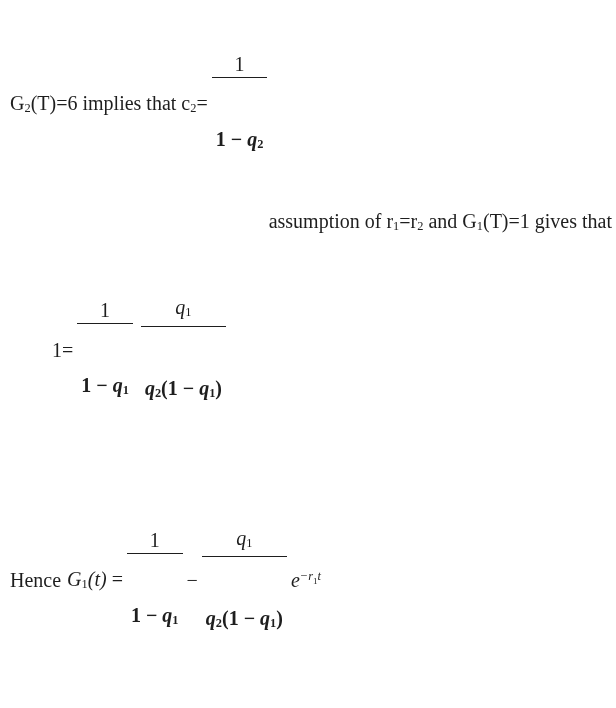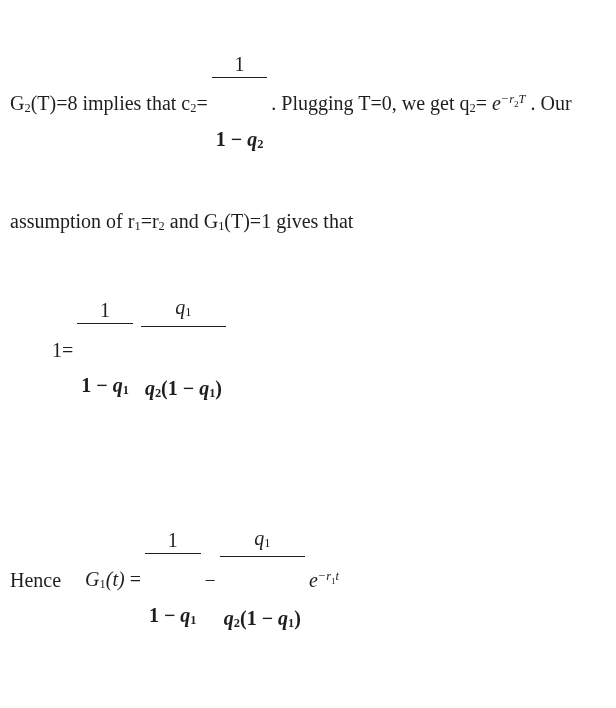--- a/index.html
+++ b/index.html
@@ -7,21 +7,21 @@
     width:616px; height:708px; overflow:hidden;
     background:#ffffff;
     font-family:"Liberation Serif","DejaVu Serif",serif;
     color:#1e1e1e;
     font-size:20px;
   }
   #doc { position:relative; width:616px; height:708px; }
 
   .line {
     padding-left:10px; padding-right:4px;
-    line-height:24px; white-space:pre;
+    line-height:24px; white-space:pre;text-align:right;
   }
   .mline {
     display:flex; align-items:center;
     padding-left:10px; white-space:pre;
   }
   .mline > span { white-space:pre; }
   [data-bind-runs] span { white-space:pre; }
 
   .frac {
     display:inline-block; text-align:center;
@@ -32,35 +32,34 @@
 
   .it { font-style:italic; }
   .sub { font-size:0.62em; vertical-align:-0.18em; }
   .sup { font-size:0.62em; vertical-align:0.55em; }
   .supsub { font-size:0.46em; vertical-align:0.32em; }
 
   .p1l1 { margin-top:4px; }
   .p1l2 { margin-top:5px; }
   .eqc1 { margin-top:9px; padding-left:52px; }
   .eqg1 { margin-top:25px; }
-  .eqg1 .hence-label { margin-right:24px; }
+  .eqg1 .hence-label { margin-right:6px; }
   .eqg2 { margin-top:9px; padding-left:165px; }
 </style>
 </head>
 <body>
 
 <div id="doc">
 
   <div class="mline p1l1">
-    <span data-bind-runs="content.para1.line1_pre"><span>G</span><span class="sub">2</span><span>(T)=8 implies that c</span><span class="sub">2</span><span>=</span></span>
+    <span data-bind-runs="content.para1.line1_pre"><span>G</span><span class="sub">2</span><span>(T)=6 implies that c</span><span class="sub">2</span><span>=</span></span>
     <span class="frac">
       <span class="num" data-bind-runs="content.para1.frac1.num"><span>1</span></span>
       <span class="den" data-bind-runs="content.para1.frac1.den"><span>1 − </span><span class="it">q</span><span class="sub">2</span></span>
     </span>
-    <span data-bind-runs="content.para1.line1_post"><span>. Plugging T=0, we get q</span><span class="sub">2</span><span>= </span><span class="it">e</span><span class="sup it">−r</span><span class="supsub">2</span><span class="sup it">T</span><span> . Our</span></span>
   </div>
 
   <div class="line p1l2" data-bind-runs="content.para1.line2"><span>assumption of r</span><span class="sub">1</span><span>=r</span><span class="sub">2</span><span> and G</span><span class="sub">1</span><span>(T)=1 gives that</span></div>
 
   <div class="mline eqc1">
     <span data-bind-runs="content.eq_c1.pre"><span>1=</span></span>
     <span class="frac">
       <span class="num" data-bind-runs="content.eq_c1.frac_a.num"><span>1</span></span>
       <span class="den" data-bind-runs="content.eq_c1.frac_a.den"><span>1 − </span><span class="it">q</span><span class="sub">1</span></span>
     </span>

